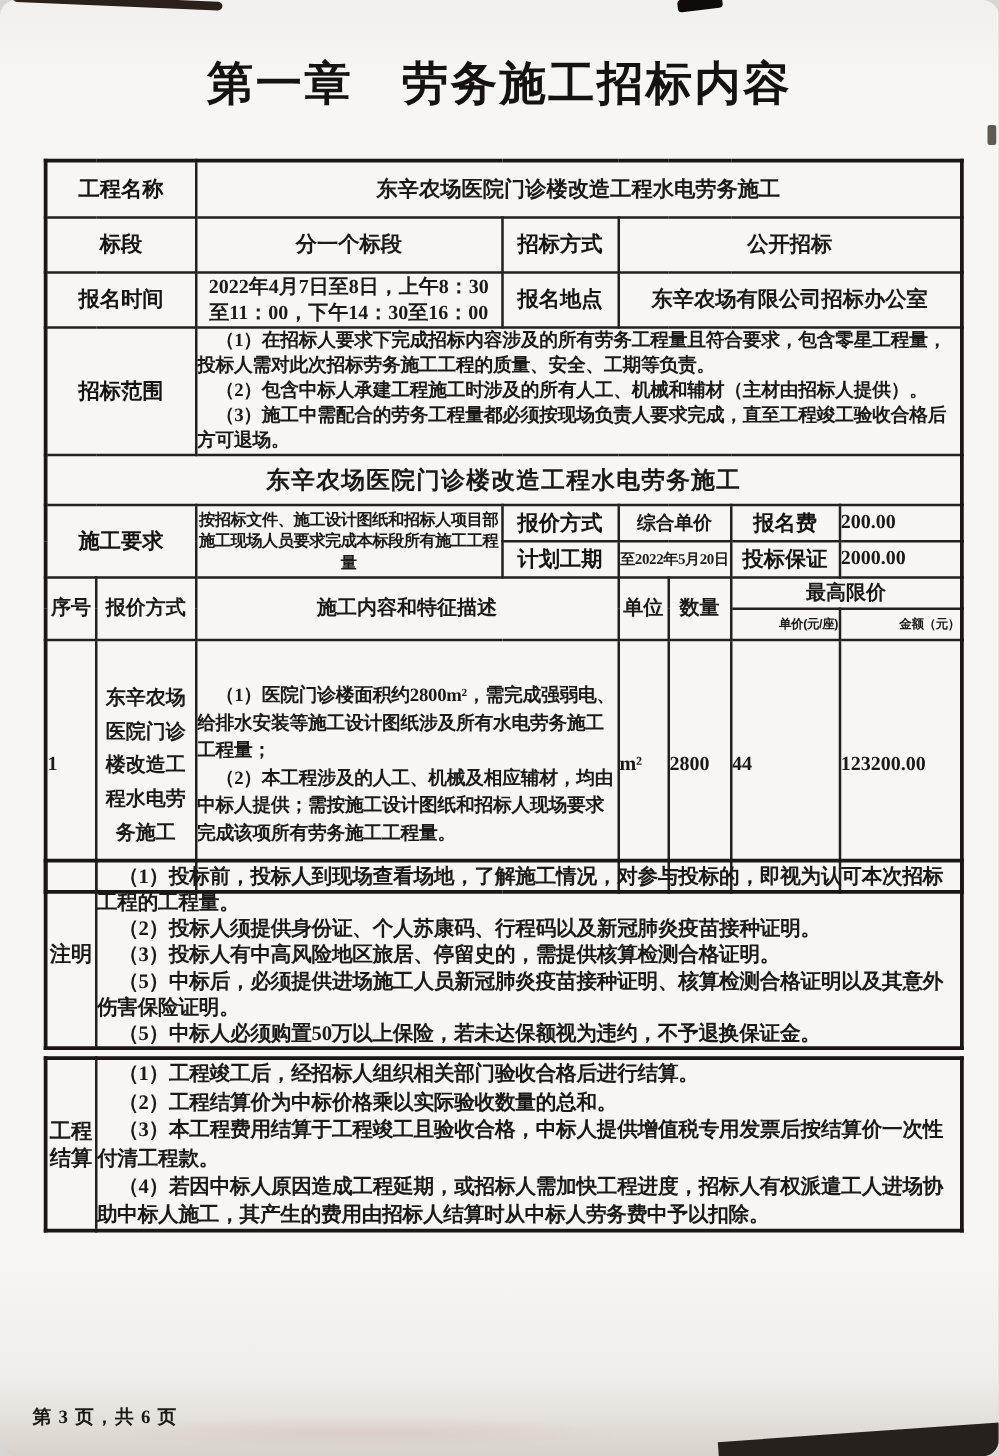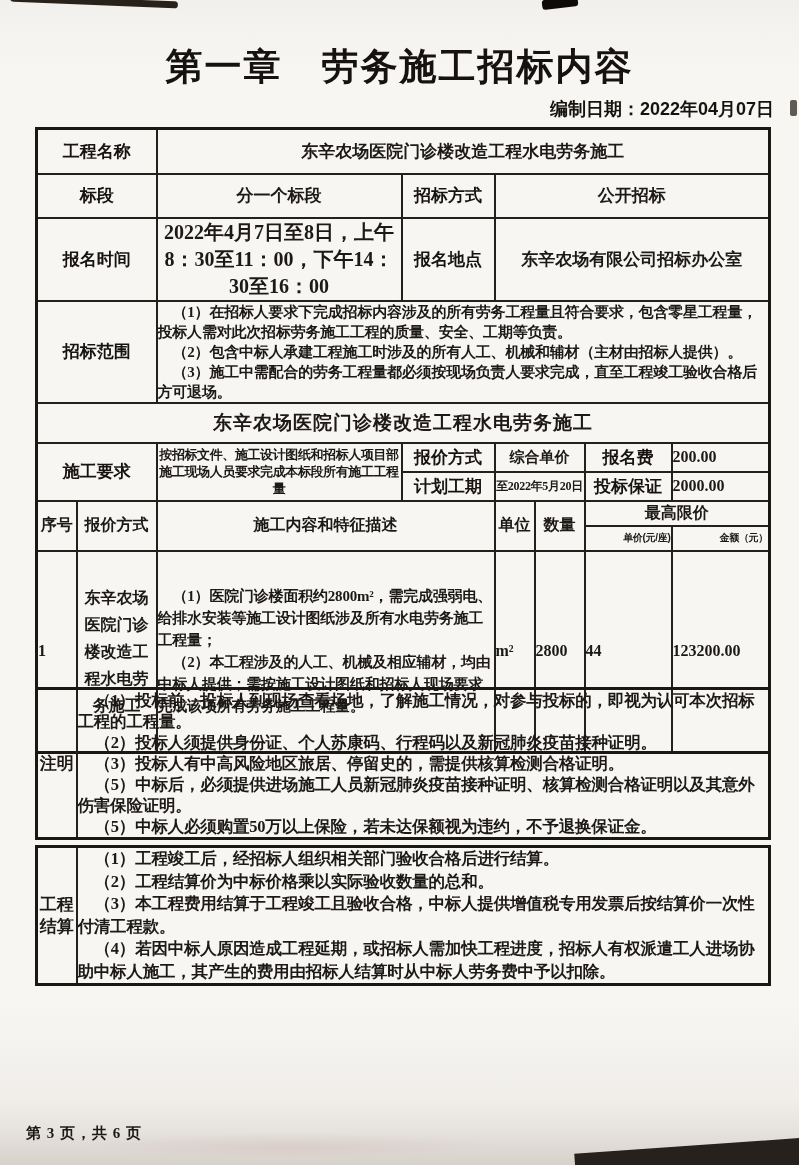--- a/index.html
+++ b/index.html
@@ -1,20 +1,21 @@
 <!DOCTYPE html>
 <html lang="zh"><head>
 <meta charset="utf-8">
 <style>
   html,body{margin:0;padding:0;background:#d8d6d2;}
   .sheet{
     position:relative;width:799px;height:1165px;margin:0 auto;overflow:hidden;
     background:linear-gradient(180deg,#f2f0ed 0%,#f7f6f3 6%,#f7f6f3 86%,#eeebe7 97%,#e7e3de 100%);
     color:#1c1916;
     font-family:"Liberation Serif","DejaVu Serif",serif;
+    border-radius:13px;
   }
   
   .streak-tl{position:absolute;left:10px;top:-2px;width:168px;height:7px;background:#181009;
     transform:rotate(2.4deg);border-radius:4px;opacity:.92;}
   .blob-top{position:absolute;left:542px;top:-2px;width:36px;height:10px;background:#0f0b08;
     transform:rotate(-7deg);border-radius:3px;}
   .mark-right{position:absolute;right:2px;top:100px;width:7px;height:16px;background:#3a332c;
     border-radius:2px;opacity:.8;}
   .corner-br{position:absolute;right:-26px;bottom:-10px;width:250px;height:30px;background:#27211d;
     transform:rotate(-4deg);}
@@ -95,21 +96,20 @@
 <div class="sheet">
 
   <div class="streak-tl"></div>
   <div class="blob-top"></div>
   <div class="mark-right"></div>
   <div class="smudge-bottom"></div>
   <div class="shadow-bottom"></div>
   <div class="corner-br"></div>
 
   <h1 class="doc-title">第一章　劳务施工招标内容</h1>
-  <div class="doc-date">编制日期：2022年04月07日</div>
 
   <table class="main">
     <colgroup>
       <col style="width:40px">
         <col style="width:80px">
         <col style="width:245px">
         <col style="width:93px">
       <col style="width:40px">
         <col style="width:50px">
         <col style="width:87px">
@@ -121,21 +121,21 @@
       <td colspan="6" class="val">东辛农场医院门诊楼改造工程水电劳务施工</td>
     </tr>
     <tr style="height:44px">
       <td colspan="2" class="lbl">标段</td>
       <td class="val">分一个标段</td>
       <td class="lbl">招标方式</td>
       <td colspan="4" class="val">公开招标</td>
     </tr>
     <tr style="height:41px">
       <td colspan="2" class="lbl">报名时间</td>
-      <td class="val" style="font-size:20px;padding:0 3px;">2022年4月7日至8日，上午8：30至11：00，下午14：30至16：00</td>
+      <td class="val" style="font-size:16px;padding:0 3px;">2022年4月7日至8日，上午8：30至11：00，下午14：30至16：00</td>
       <td class="lbl">报名地点</td>
       <td colspan="4" class="val">东辛农场有限公司招标办公室</td>
     </tr>
     <tr style="height:82px">
       <td colspan="2" class="lbl">招标范围</td>
       <td colspan="6" class="paras">
         <p>（1）在招标人要求下完成招标内容涉及的所有劳务工程量且符合要求，包含零星工程量，投标人需对此次招标劳务施工工程的质量、安全、工期等负责。</p>
         <p>（2）包含中标人承建工程施工时涉及的所有人工、机械和辅材（主材由招标人提供）。</p>
         <p>（3）施工中需配合的劳务工程量都必须按现场负责人要求完成，直至工程竣工验收合格后方可退场。</p>
       </td>

